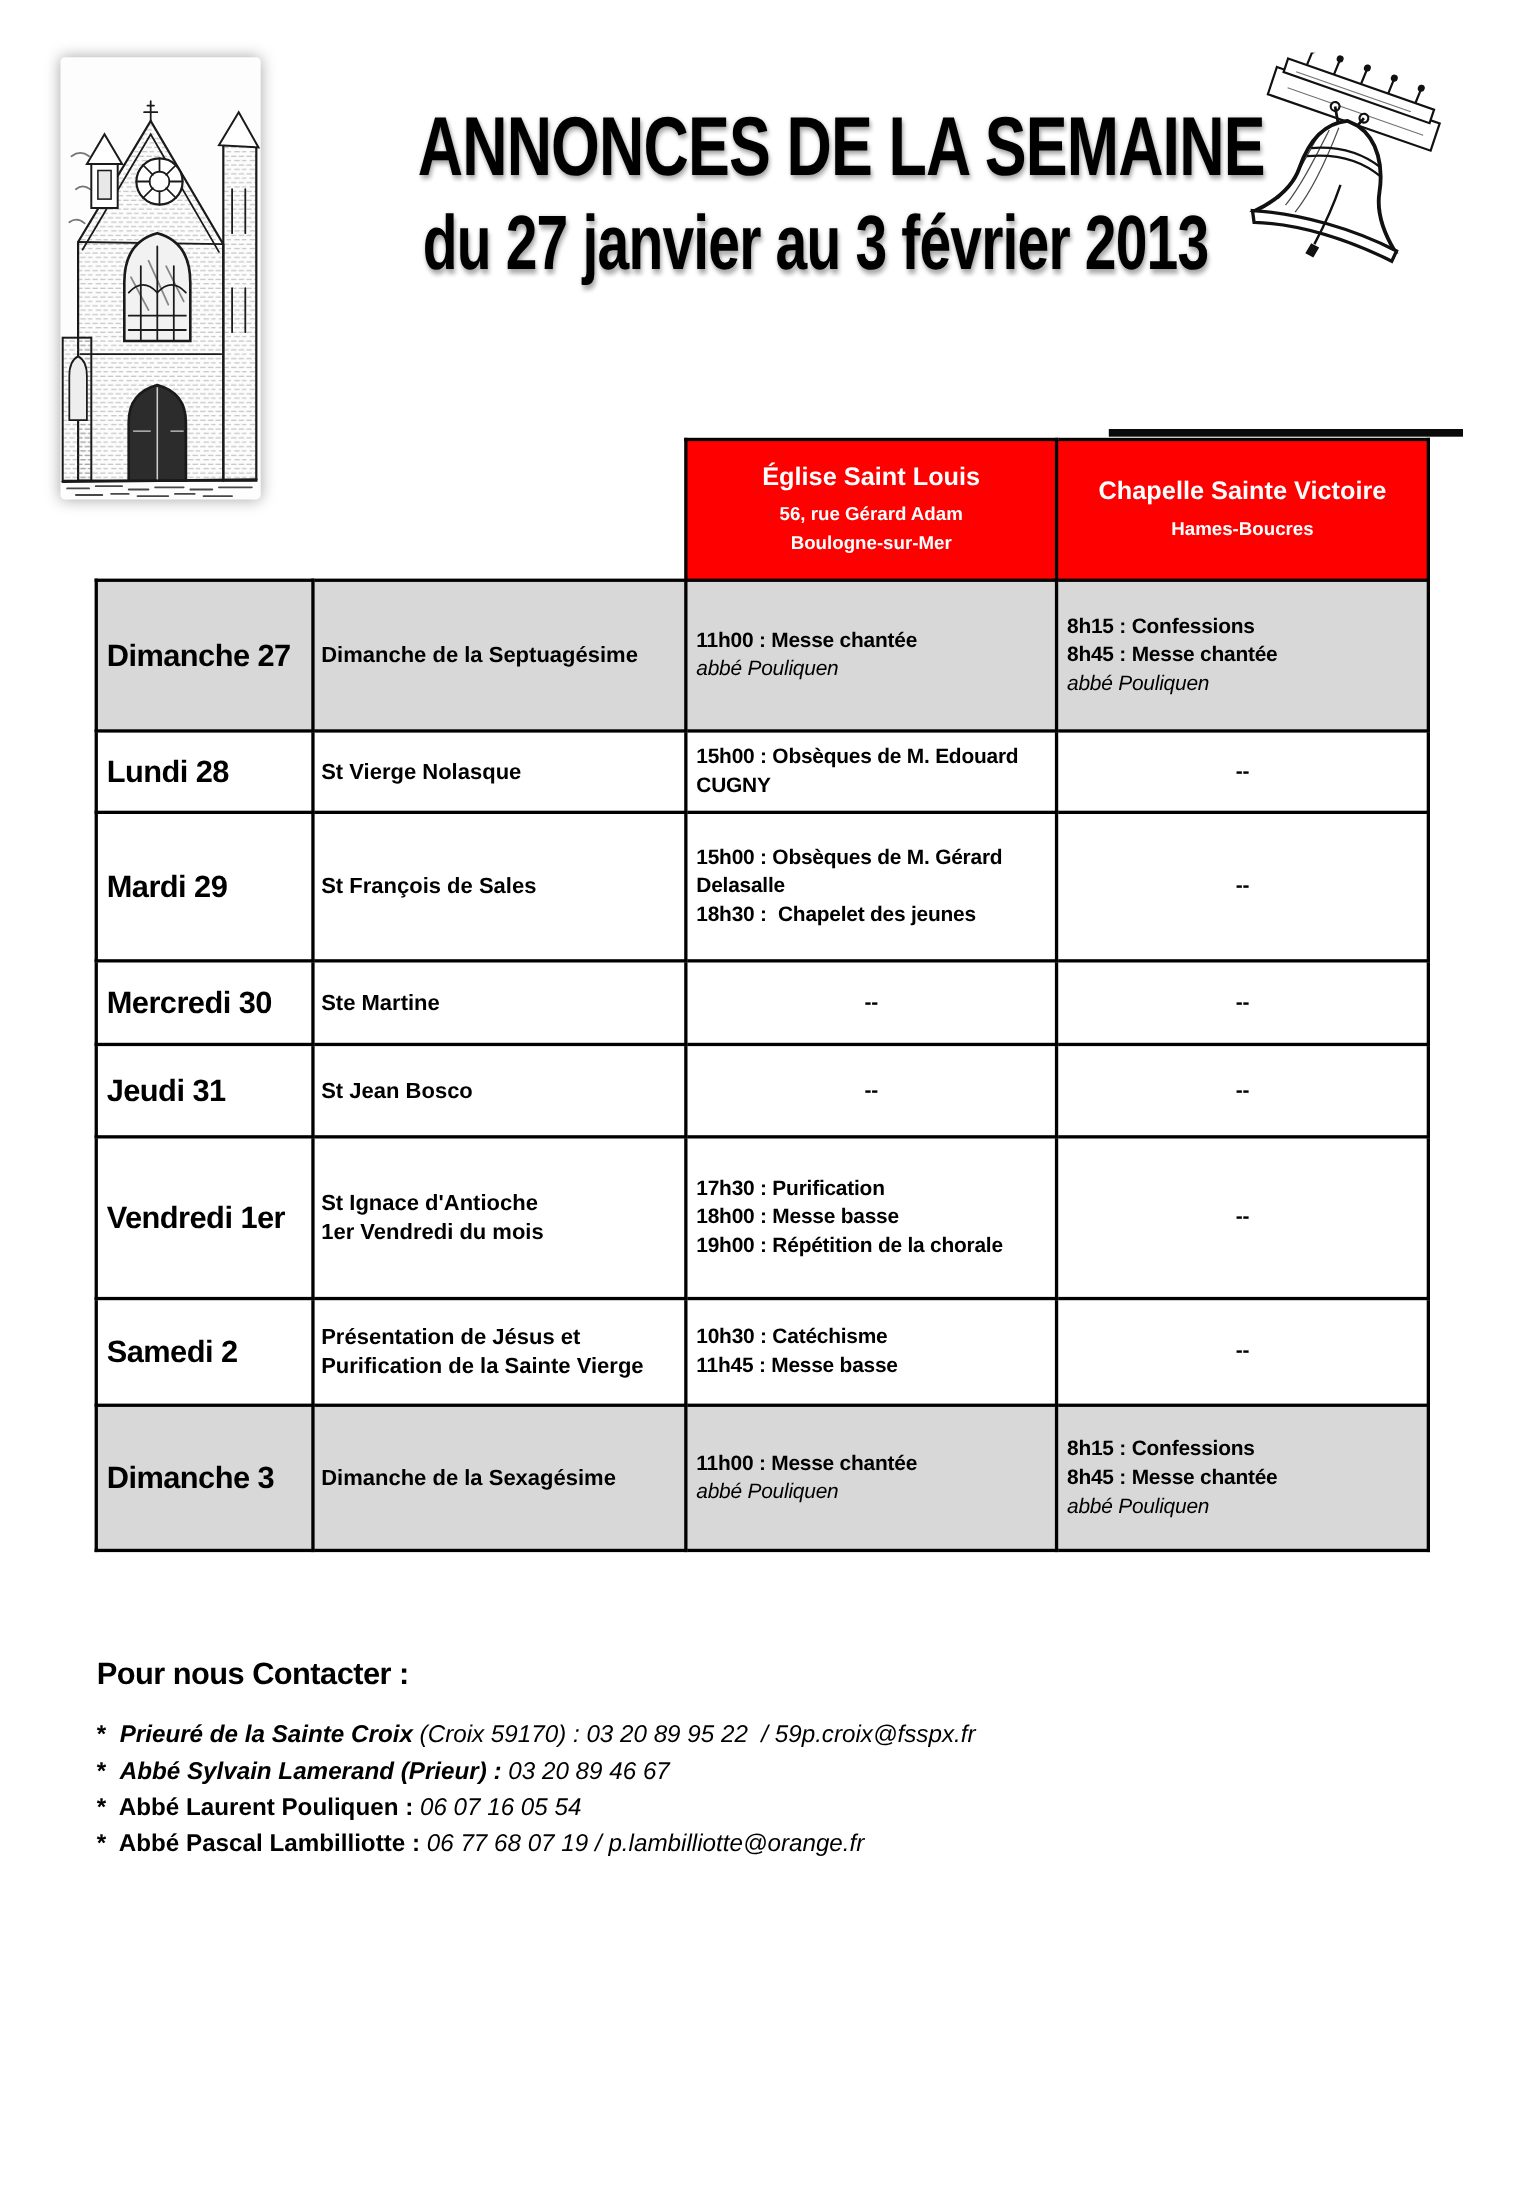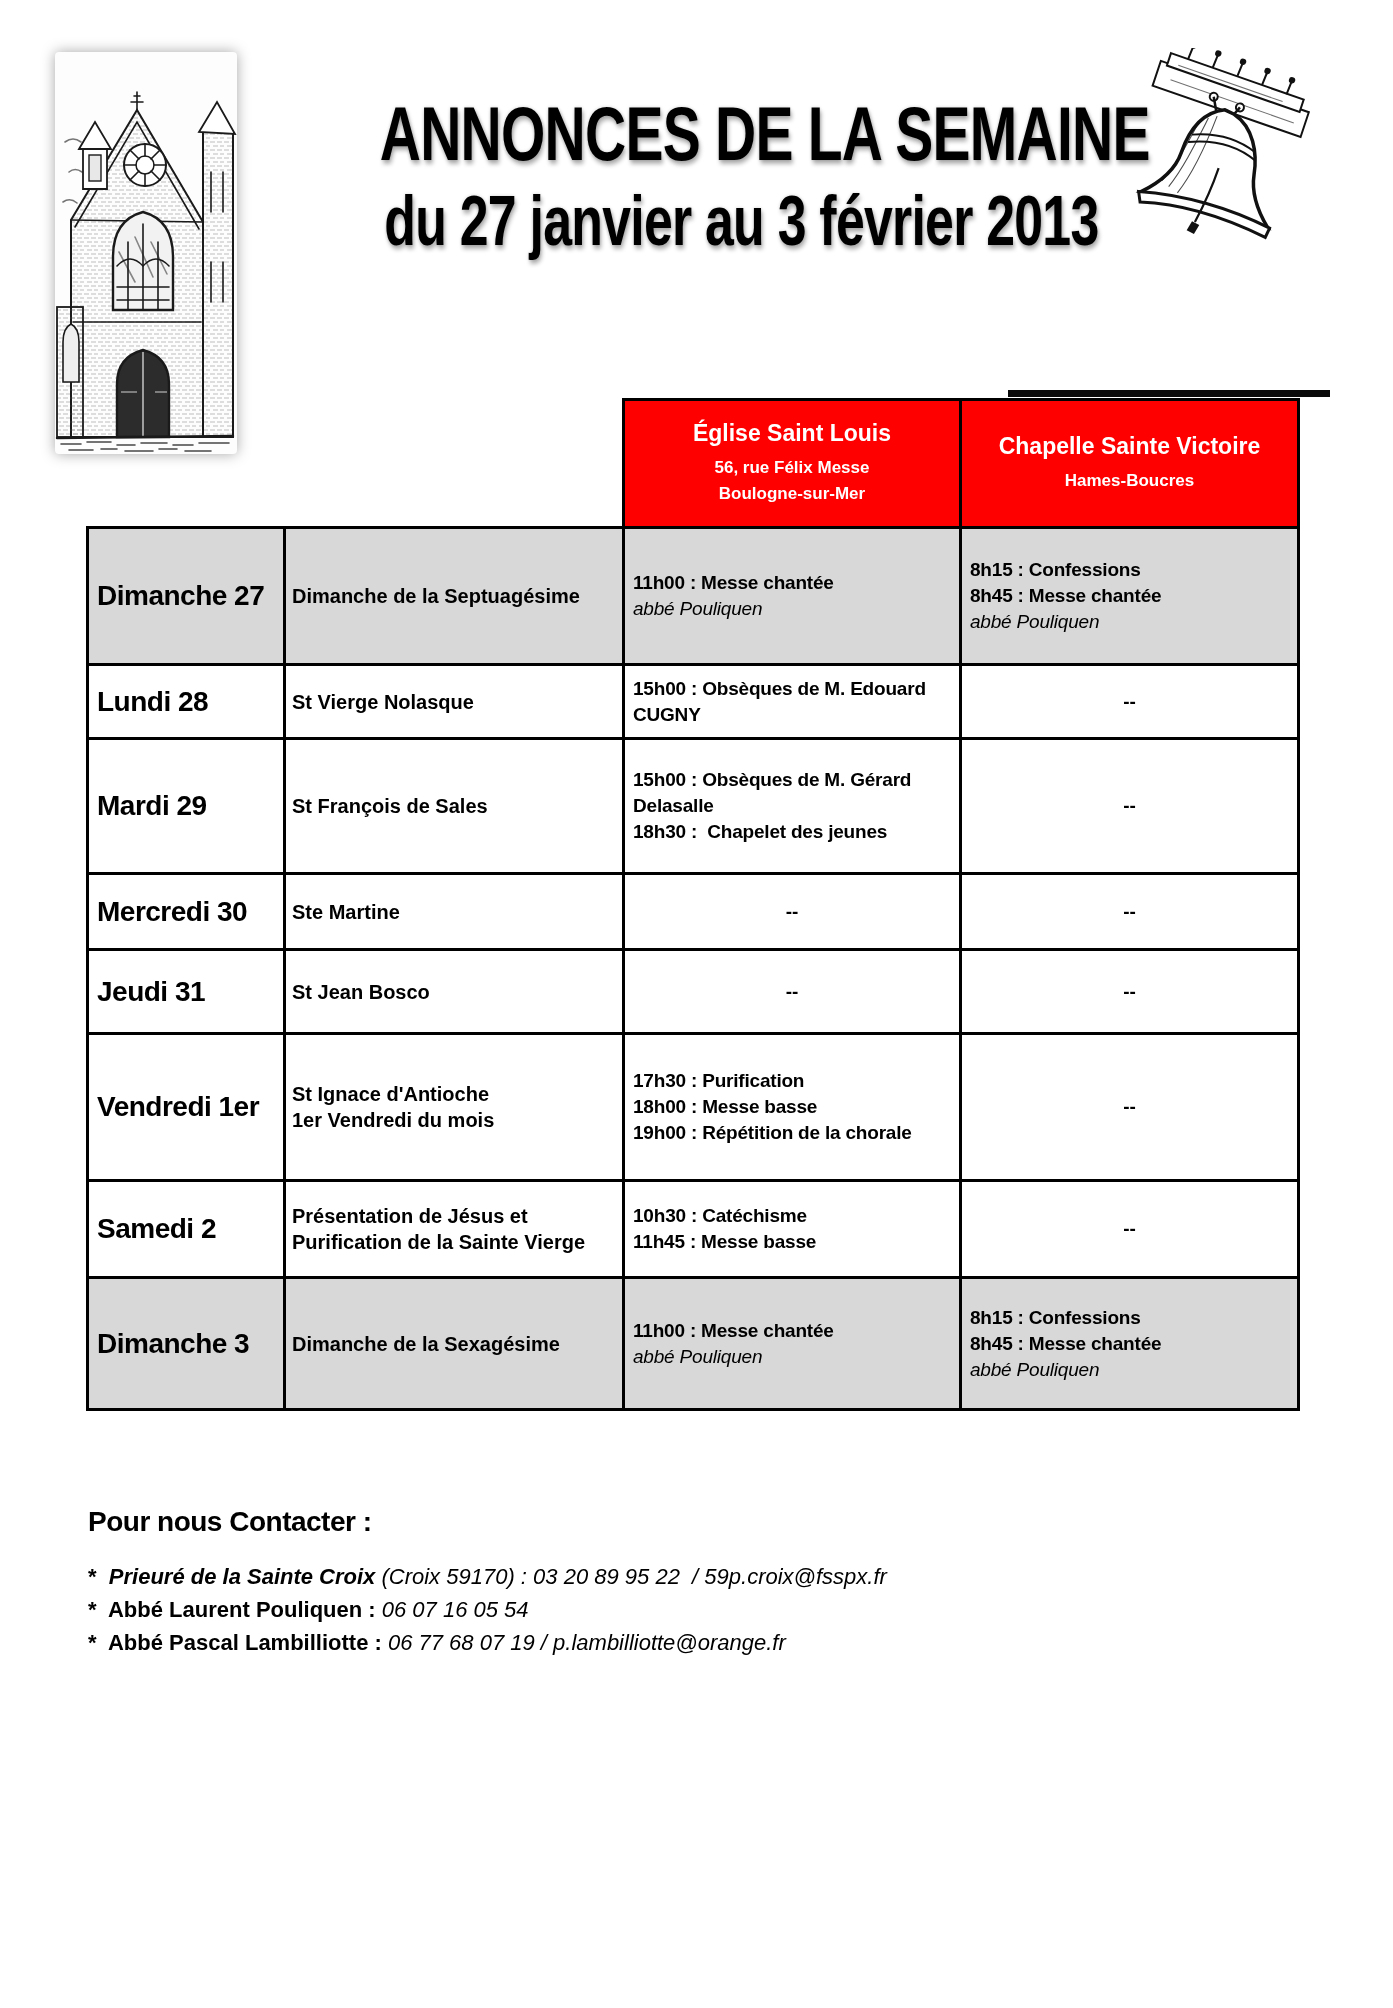--- a/index.html
+++ b/index.html
@@ -180,21 +180,21 @@
         <col style="width:337px">
         <col style="width:338px">
       </colgroup>
     <tbody>
         <tr style="height:128px">
       <td class="blank"></td>
       <td class="blank"></td>
       <td class="redhead">
         <div class="church-name">Église Saint Louis</div>
         <div class="church-sub">
-          <div>56, rue Félix Messe</div>
+          <div>56, rue Gérard Adam</div>
           <div>Boulogne-sur-Mer</div>
         </div>
       </td>
       <td class="redhead">
         <div class="church-name">Chapelle Sainte Victoire</div>
         <div class="church-sub">
           <div>Hames-Boucres</div>
         </div>
       </td>
     </tr>
@@ -313,17 +313,18 @@
             <div class="line" style="font-weight: bold; font-style: normal;">8h45 : Messe chantée</div>
             <div class="line" style="font-weight: normal; font-style: italic;">abbé Pouliquen</div>
           </td>
     </tr>
   </tbody>
     </table>
 
   <div id="contact-heading">Pour nous Contacter :</div>
   <div id="contact-lines">
     <div class="contact-line"><span style="font-weight: bold; font-style: normal;">*  </span><span style="font-weight: bold; font-style: italic;">Prieuré de la Sainte Croix</span><span style="font-weight: normal; font-style: italic;"> (Croix 59170) : 03 20 89 95 22  / 59p.croix@fsspx.fr</span></div>
+    <div class="contact-line"><span style="font-weight: bold; font-style: normal;">*  </span><span style="font-weight: bold; font-style: italic;">Abbé Sylvain Lamerand (Prieur) :</span><span style="font-weight: normal; font-style: italic;"> 03 20 89 46 67</span></div>
     <div class="contact-line"><span style="font-weight: bold; font-style: normal;">*  </span><span style="font-weight: bold; font-style: normal;">Abbé Laurent Pouliquen :</span><span style="font-weight: normal; font-style: italic;"> 06 07 16 05 54</span></div>
     <div class="contact-line"><span style="font-weight: bold; font-style: normal;">*  </span><span style="font-weight: bold; ">Abbé Pascal Lambilliotte :</span><span style="font-weight: normal; font-style: italic;"> 06 77 68 07 19 / p.lambilliotte@orange.fr</span></div>
   </div>
 
 </div>
 
 </body></html>

